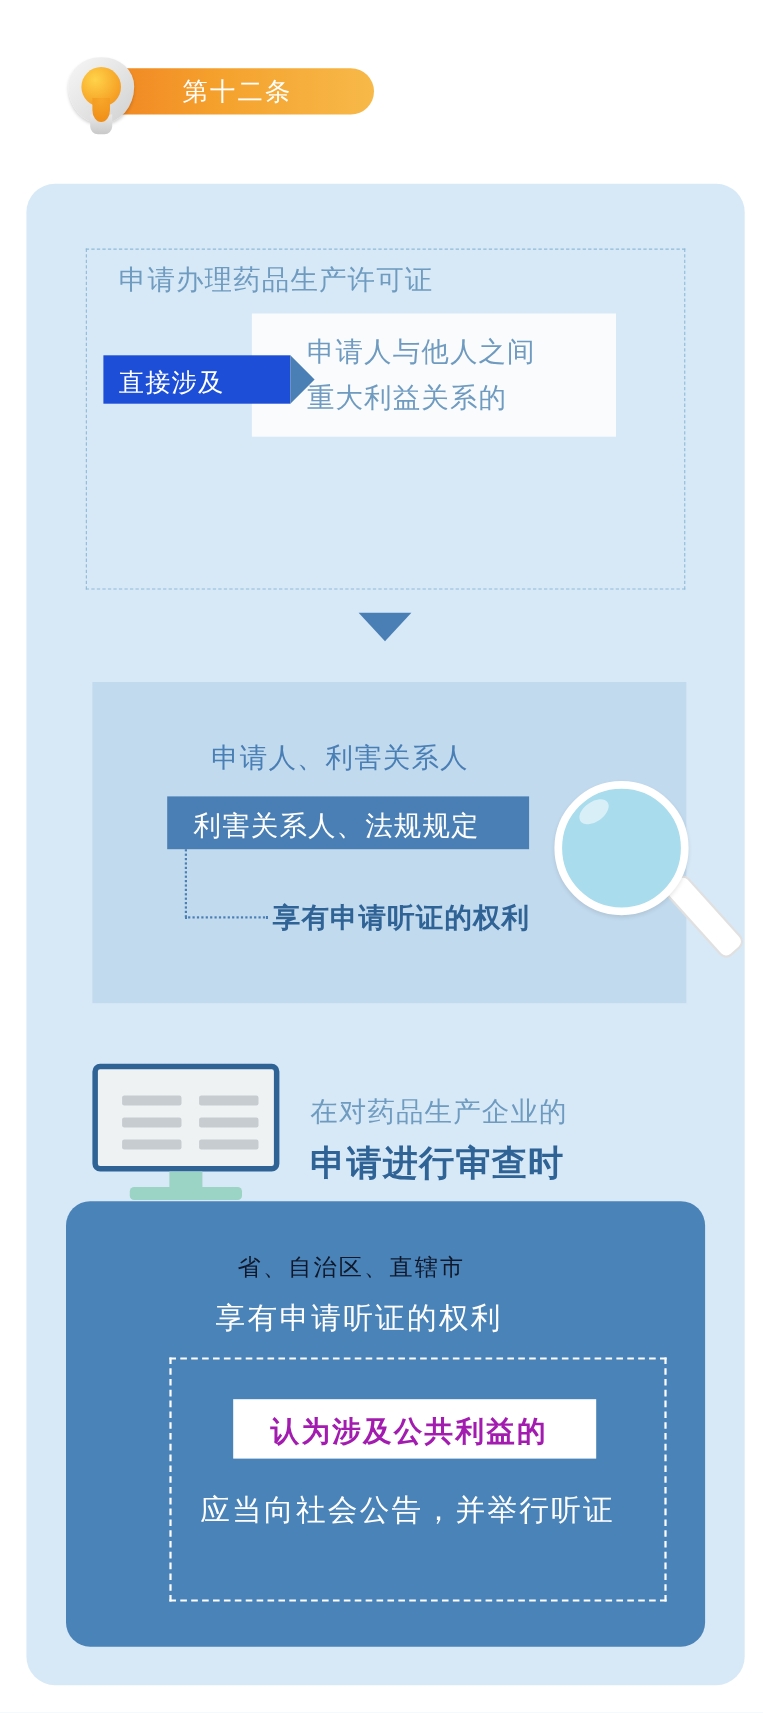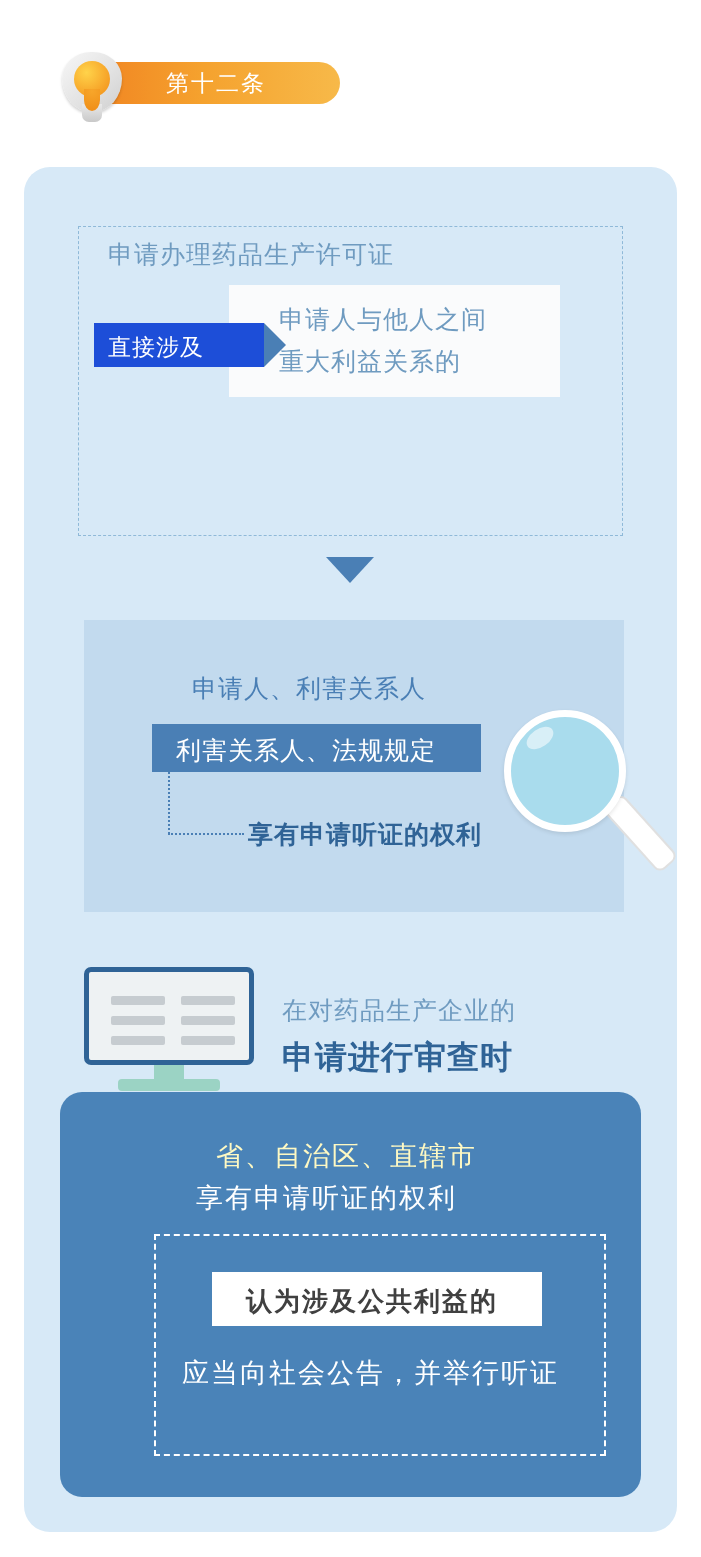--- a/index.html
+++ b/index.html
@@ -365,22 +365,22 @@
     top: 925px;
     width: 581px;
     height: 405px;
     background: #4a83b8;
     border-radius: 22px;
   }
   .b3-l1 {
     position: absolute;
     left: 156px;
     top: 46px;
-    font-size: 27px;
-    color: #fef9c3;
+    font-size: 21px;
+    color: #0f172a;
     letter-spacing: 2px;
     white-space: nowrap;
   }
   .b3-l2 {
     position: absolute;
     left: 136px;
     top: 88px;
     font-size: 27px;
     color: #ffffff;
     letter-spacing: 2px;
@@ -402,21 +402,21 @@
     width: 330px;
     height: 54px;
     background: #ffffff;
   }
   .b3-white-bar span {
     position: absolute;
     left: 34px;
     top: 12px;
     font-size: 26px;
     font-weight: bold;
-    color: #404040;
+    color: #a21caf;
     letter-spacing: 2px;
     white-space: nowrap;
   }
   .b3-l3 {
     position: absolute;
     left: 122px;
     top: 263px;
     font-size: 27px;
     color: #ffffff;
     letter-spacing: 2px;

